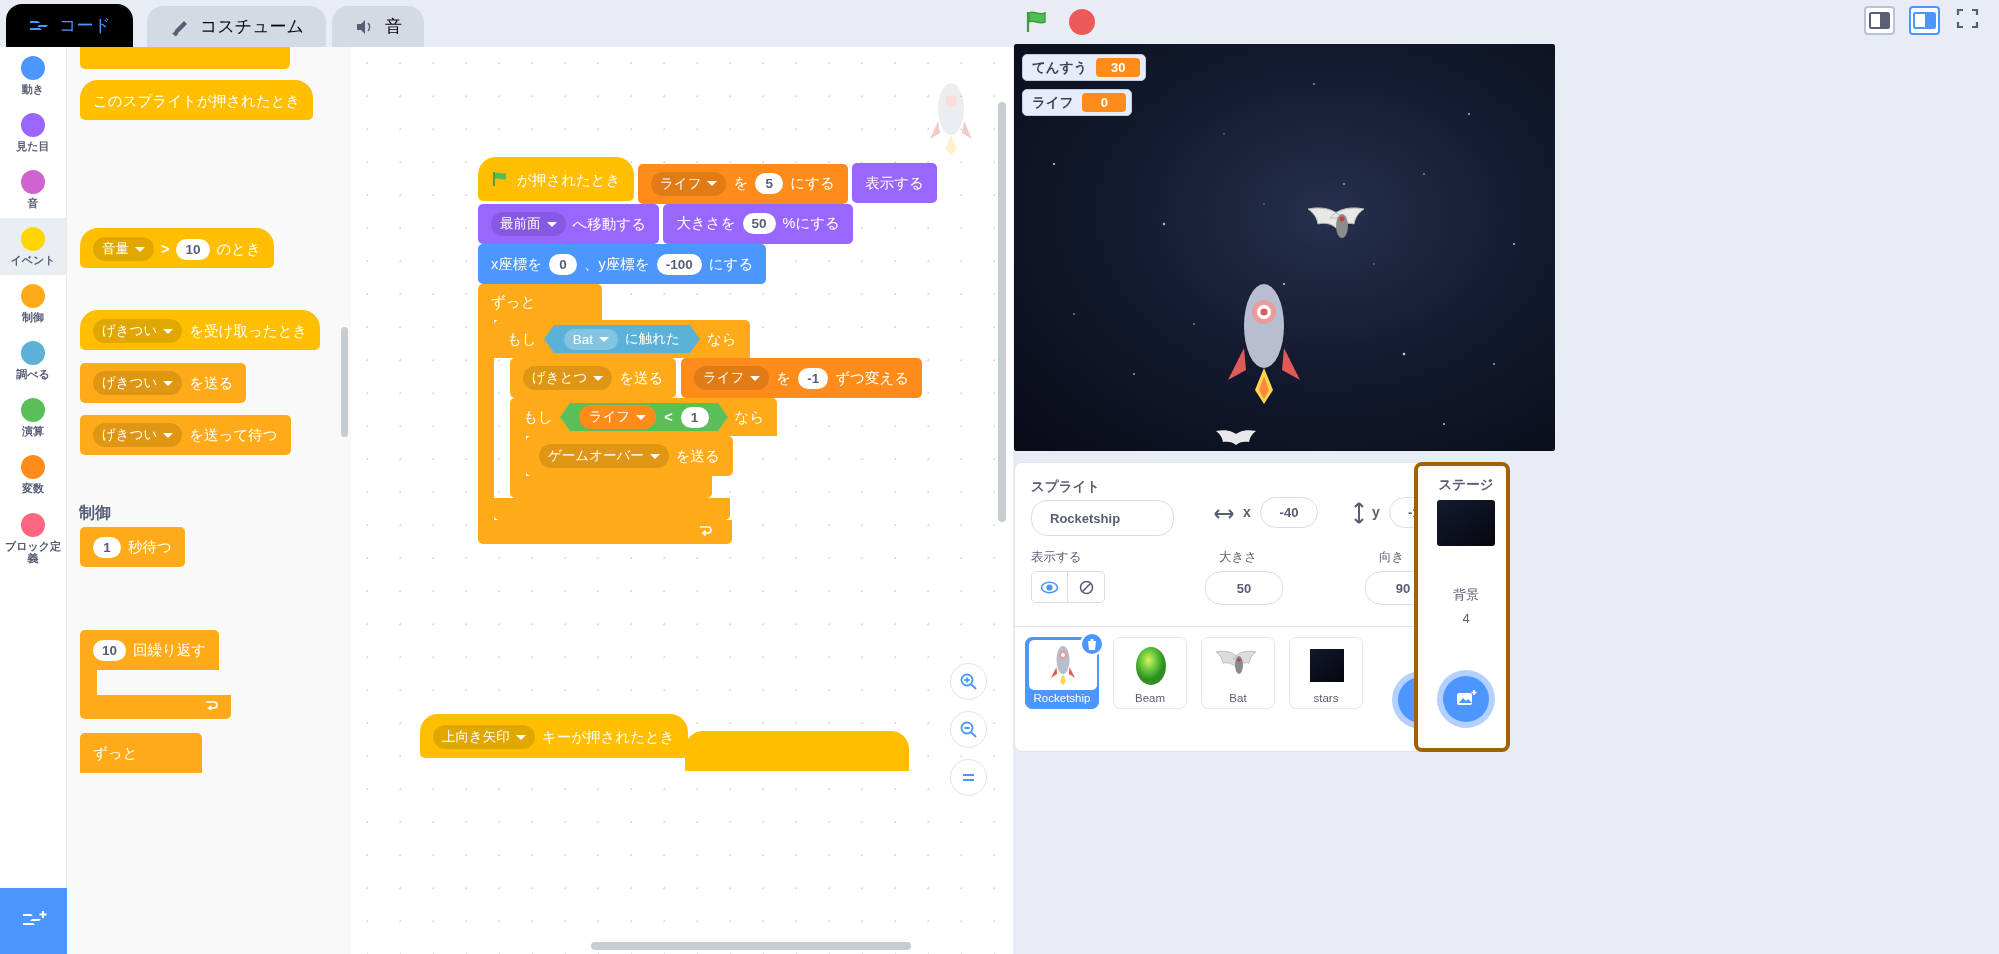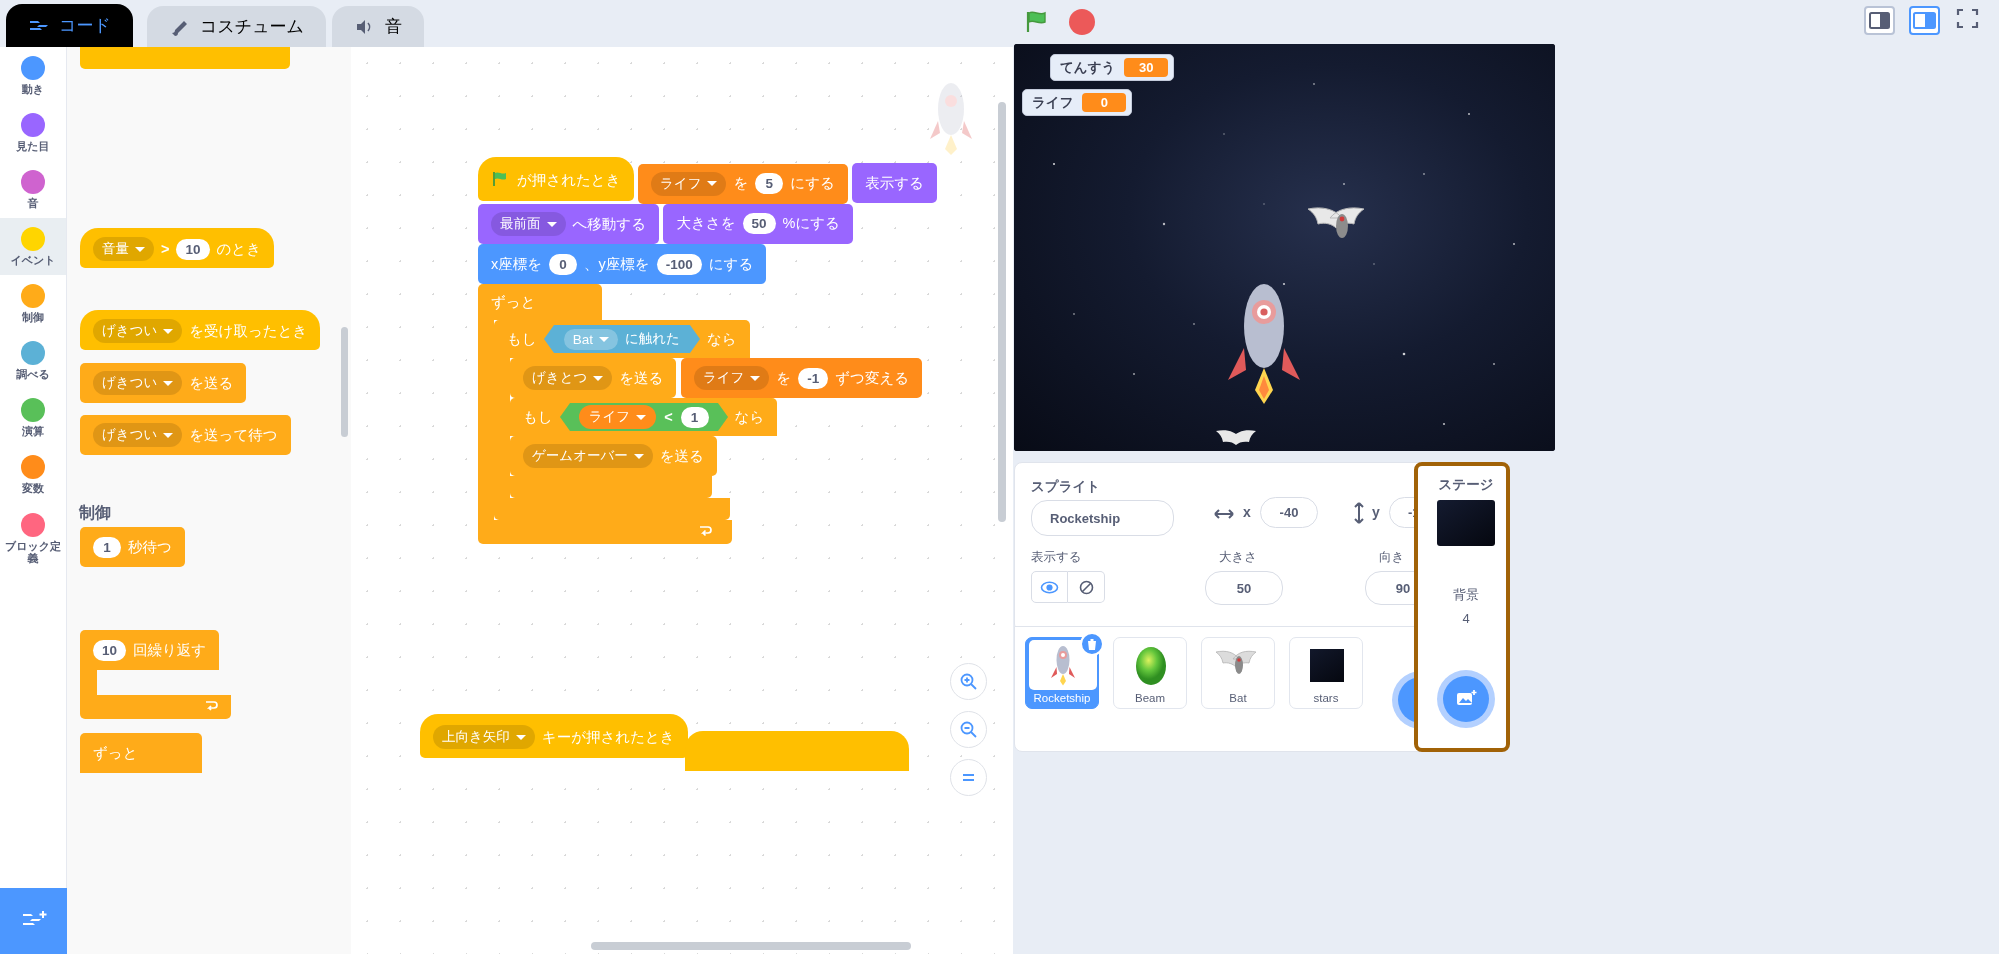--- a/index.html
+++ b/index.html
@@ -227,20 +227,25 @@
         </svg>
     </div>
   </div>
 
   <div id="palette">
 
     <div style="position:absolute;left:13px;top:-22px;">
       <div class="blk hat ev" style="height:44px;width:210px;"></div>
     </div>
 
+    <div style="position:absolute;left:13px;top:33px;">
+      <div class="blk hat ev">
+          <span>このスプライトが押されたとき</span>
+        </div>
+    </div>
 
 
     <div style="position:absolute;left:13px;top:181px;">
       <div class="blk hat ev">
         <span class="field drop">
             <span>音量</span>
           </span>
         <span style="font-weight:bold;">&gt;</span>
         <span class="num">10</span>
         <span>のとき</span>
@@ -386,21 +391,21 @@
                     <span class="field drop" style="background:rgba(255,255,255,.25);">
                         <span>Bat</span>
                       </span>
                     <span>に触れた</span>
                   </span>
                   <span style="width:0;height:0;border-top:14px solid transparent;border-bottom:14px solid transparent;border-left:10px solid #5cb1d6;"></span>
                 </span>
                 <span>なら</span>
               </div>
 
-              <div style="display:flex;">
+              <div style="display:flex;align-items:flex-end;">
                 <div style="width:16px;background:#ffab19;"></div>
                 <div>
                   
                   <div class="blk ev2">
                     <span class="field drop">
                         <span>げきとつ</span>
                       </span>
                     <span>を送る</span>
                   </div>
                   
@@ -423,21 +428,21 @@
                           <span class="field drop" style="background:#ff8c1a;border-radius:13px;padding:3px 10px;">
                               <span>ライフ</span>
                             </span>
                           <span style="font-weight:bold;">&lt;</span>
                           <span class="num">1</span>
                         </span>
                         <span style="width:0;height:0;border-top:14px solid transparent;border-bottom:14px solid transparent;border-left:10px solid #59c059;"></span>
                       </span>
                       <span>なら</span>
                     </div>
-                    <div style="display:flex;flex-direction:column;">
+                    <div style="display:flex;">
                       <div style="width:16px;background:#ffab19;"></div>
                       <div>
                         <div class="blk ev2">
                           <span class="field drop">
                               <span>ゲームオーバー</span>
                             </span>
                           <span>を送る</span>
                         </div>
                       </div>
                     </div>
@@ -530,21 +535,21 @@
       <path d="M22 72 L6 104 L24 94z" fill="#e05a5a"></path>
       <path d="M62 72 L78 104 L60 94z" fill="#e05a5a"></path>
       <path d="M42 92 l9 22 -9 14 -9-14z" fill="#ffd54f"></path>
       <path d="M42 100 l5 14 -5 9 -5-9z" fill="#ff8a3d"></path>
     </svg>
 
     <svg style="position:absolute;left:196px;top:384px;" width="60" height="32" viewBox="0 0 60 32">
       <path d="M30 10c-5-7-14-9-24-7 4 3 6 6 7 11 5-1 10 0 13 3 3-3 8-4 13-3 1-5 3-8 7-11-10-2-19 0-24 7z" fill="#e8e8e8"></path>
     </svg>
 
-    <div class="monitor" style="left:8px;top:10px;margin-left:28px;">
+    <div class="monitor" style="left:8px;top:10px;">
       <span>てんすう</span>
       <span class="monval">30</span>
     </div>
     <div class="monitor" style="left:8px;top:45px;">
       <span>ライフ</span>
       <span class="monval">0</span>
     </div>
   </div>
 
   <div id="spritepanel">

